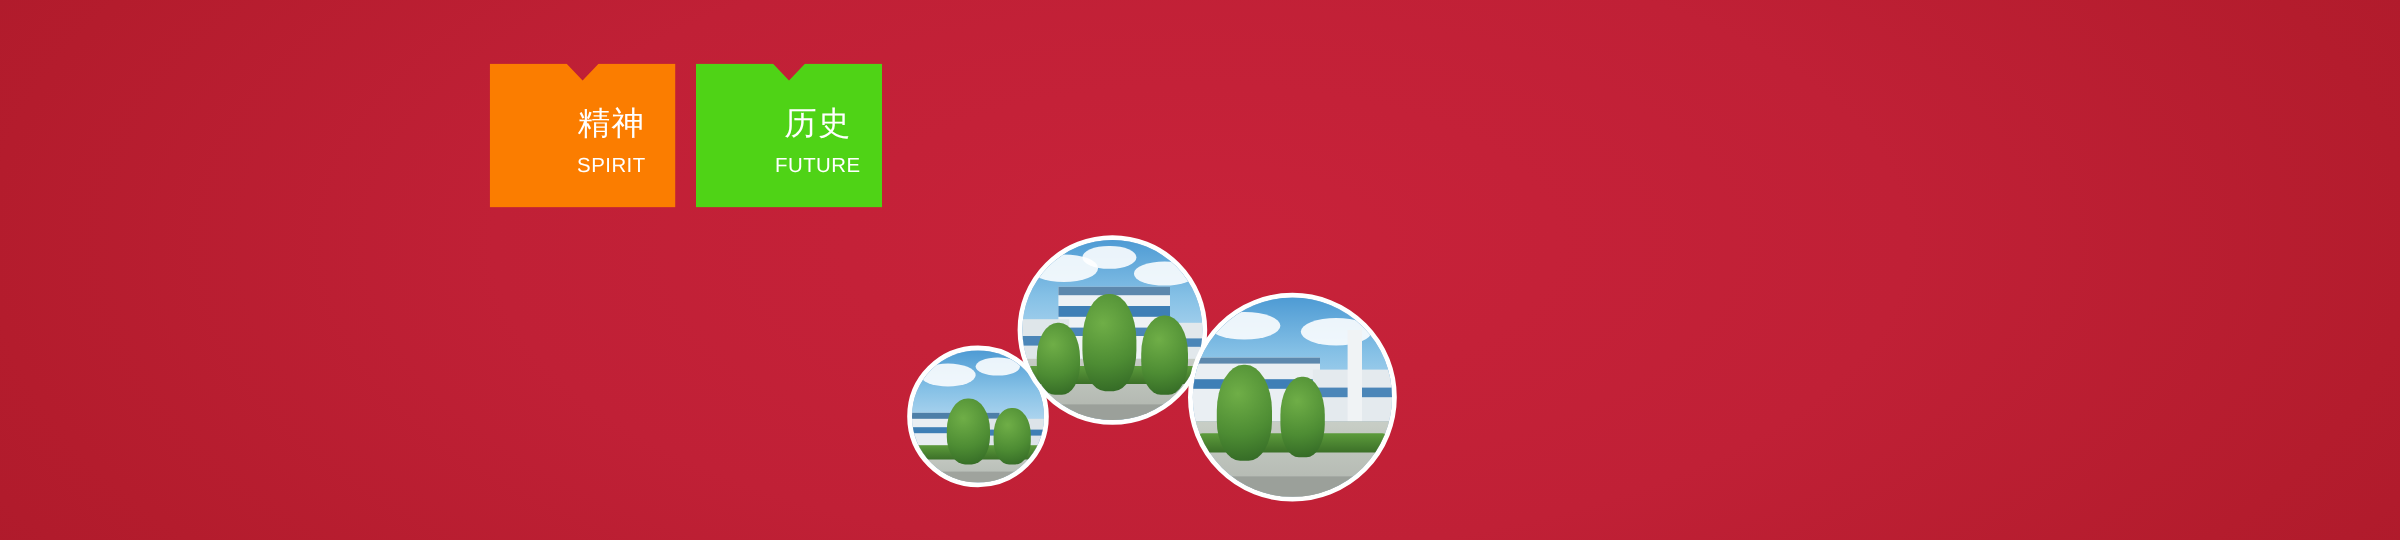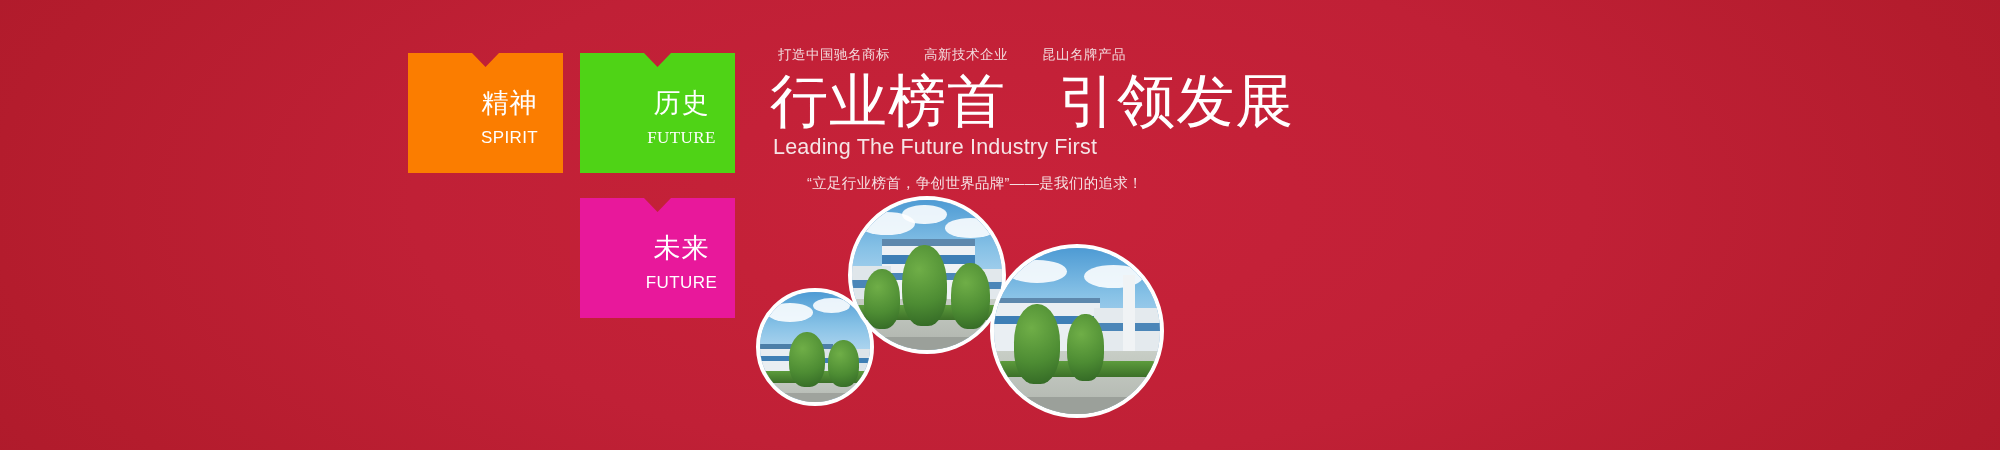--- a/index.html
+++ b/index.html
@@ -92,52 +92,29 @@
 
 <div id="banner">
 
   <div id="tiles">
 
     <div class="tile" id="tile-0" style="background: rgb(251, 125, 0);">
       <div class="tile-cn">精神</div>
       <div class="tile-en">SPIRIT</div>
     </div>
 
-    <div class="tile" id="tile-1" style="background: rgb(79, 211, 22); font-family: Liberation Serif, serif;">
+    <div class="tile" id="tile-1" style="background: rgb(79, 211, 22);">
       <div class="tile-cn">历史</div>
       <div class="tile-en">FUTURE</div>
     </div>
 
 
-    <div class="tile" id="tile-3" style="background: rgb(232, 24, 155);">
-      <div class="tile-cn">未来</div>
-      <div class="tile-en">FUTURE</div>
-    </div>
 
   </div>
 
-  <div id="copy">
-
-    <div id="taglines">
-      <span class="tg">打造中国驰名商标</span>
-      <span class="tg">高新技术企业</span>
-      <span class="tg">昆山名牌产品</span>
-    </div>
-
-    <div id="headline">
-      <span>行业榜首</span>
-      <span class="gap"></span>
-      <span>引领发展</span>
-    </div>
-
-    <div id="subhead">Leading The Future Industry First</div>
-
-    <div id="quote">“立足行业榜首，争创世界品牌”——是我们的追求！</div>
-
-  </div>
 
   <div id="photos">
 
     <div class="bubble" id="bub-left">
       <div class="scene">
         <div class="sky"></div>
         <div class="cloudpuff" style="left:6%;top:10%;width:42%;height:17%;"></div>
         <div class="cloudpuff" style="left:48%;top:5%;width:34%;height:14%;"></div>
         <div class="bldg" style="left:-4%;top:47%;width:70%;height:26%;">
           <div class="roofline"></div>

